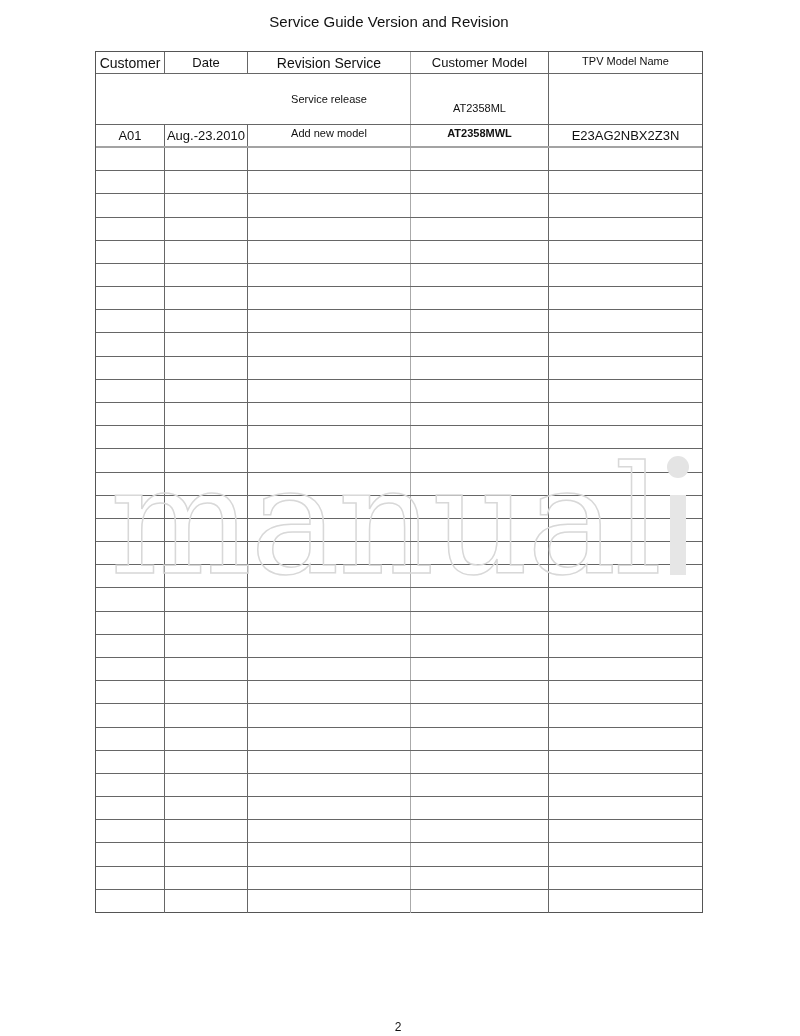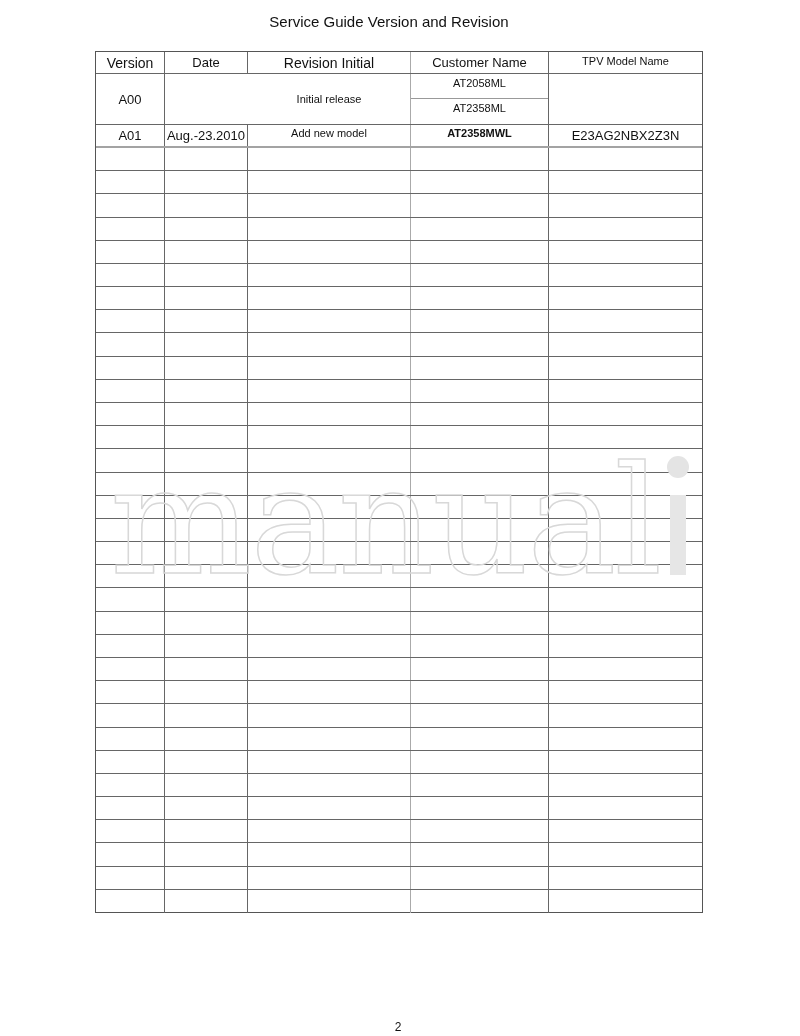--- a/index.html
+++ b/index.html
@@ -36,32 +36,30 @@
                pointer-events: none; }
 </style>
 </head>
 <body>
 
 <div class="title">Service Guide Version and Revision</div>
 
 <div class="table" style="height:862px;">
 
   <div class="row hdr" style="top:0;height:22px;">
-    <div class="cell c0">Version</div>
+    <div class="cell c0">Customer</div>
     <div class="cell c1">Date</div>
-    <div class="cell c2">Revision Initial</div>
-    <div class="cell c3">Customer Name</div>
+    <div class="cell c2">Revision Service</div>
+    <div class="cell c3">Customer Model</div>
     <div class="cell c4 last">TPV Model Name</div>
   </div>
 
   <div class="row" style="top:22px;height:51px;">
-    <div class="cell c0">A00</div>
-    <div class="cell c2 small">Initial release</div>
+    <div class="cell c2 small">Service release</div>
     <div class="cell c3">
-      <div class="sub top small">AT2058ML</div>
       <div class="sub bot small">AT2358ML</div>
     </div>
   </div>
 
   <div class="row" style="top:73px;height:23px;border-bottom:2px solid #a3a3a3;">
     <div class="cell c0">A01</div>
     <div class="cell c1">Aug.-23.2010</div>
     <div class="cell c2 small" style="align-items:flex-start;padding-top:2px;">Add new model</div>
     <div class="cell c3 small" style="align-items:flex-start;padding-top:2px;font-weight:bold;">AT2358MWL</div>
     <div class="cell c4 last">E23AG2NBX2Z3N</div>

